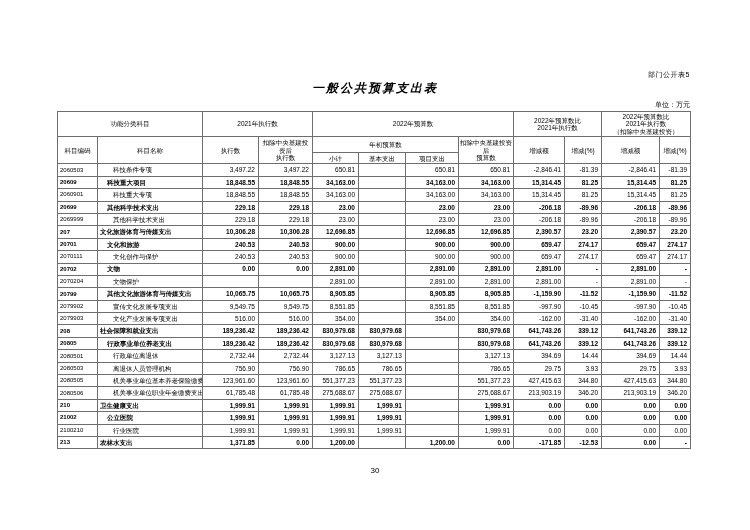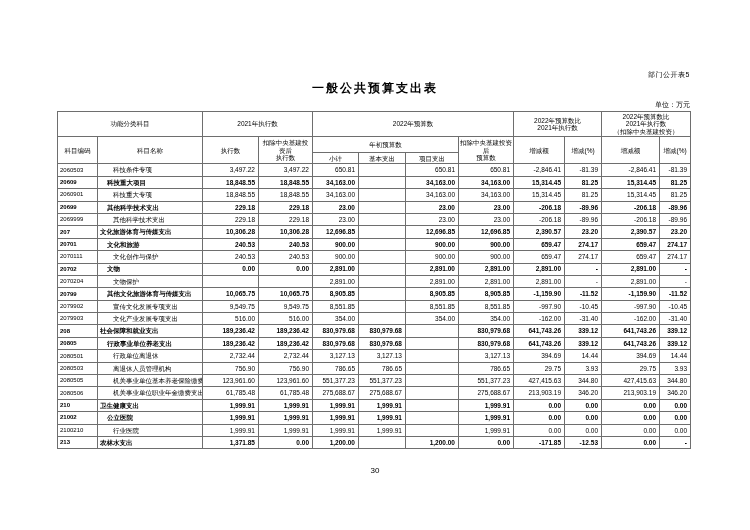--- a/index.html
+++ b/index.html
@@ -1,19 +1,19 @@
 <!DOCTYPE html>
 <html><head>
 <meta charset="utf-8">
 <style>
   html,body{margin:0;padding:0;}
   body{width:750px;height:530px;background:#ffffff;font-family:"Liberation Sans",sans-serif;color:#000;}
   .page{position:relative;width:750px;height:530px;background:#fff;overflow:hidden;}
   .corner{position:absolute;top:70px;right:60px;font-size:7px;letter-spacing:.5px;}
-  .title{position:absolute;top:80px;left:0;width:100%;text-align:center;font-size:12px;font-weight:bold;letter-spacing:2px;}
+  .title{position:absolute;top:80px;left:0;width:100%;text-align:center;font-size:12px;font-weight:bold;letter-spacing:2px;font-style:italic;}
   .unit{position:absolute;top:100px;right:60px;font-size:7px;}
   table.budget{position:absolute;top:111px;left:57px;width:633px;border-collapse:collapse;table-layout:fixed;border:1.5px solid #333;}
   th,td{border:1px solid #6e6e6e;padding:1px 2px;font-size:6.5px;line-height:1.15;overflow:hidden;box-sizing:border-box;}
   thead th{font-weight:normal;text-align:center;vertical-align:middle;padding:1px;}
   thead tr.r1 th{height:24px;}
   thead tr.r2 th{height:16px;}
   thead tr.r3 th{height:11px;}
   .pre{white-space:pre-line;}
   tbody tr{height:12.4px;}
   tbody tr.bold{font-weight:bold;}

